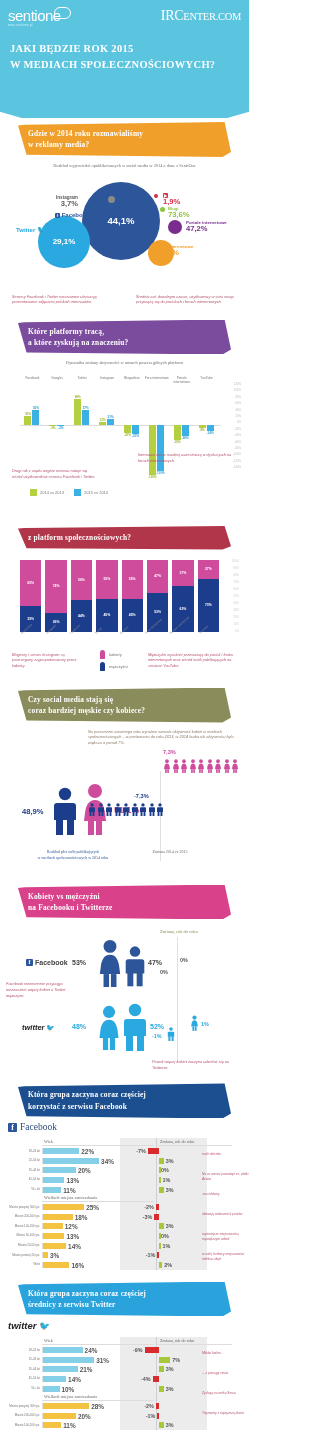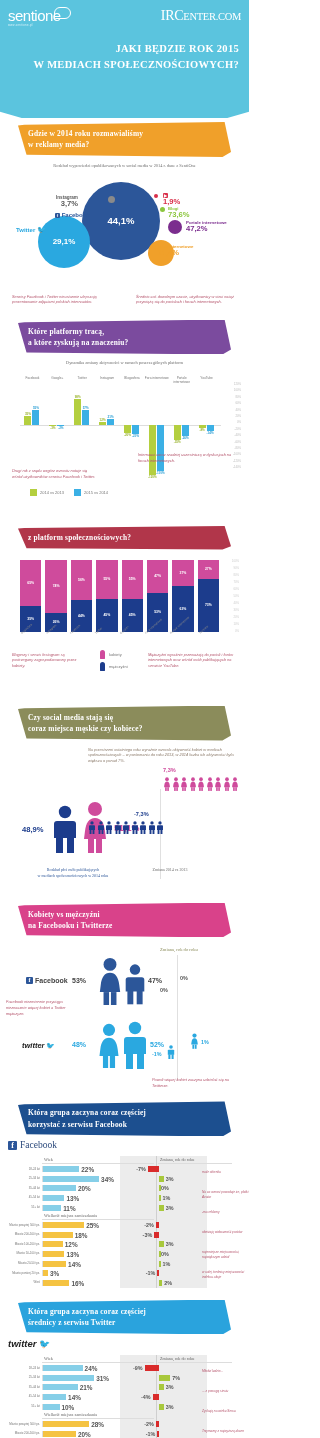--- a/index.html
+++ b/index.html
@@ -19,21 +19,21 @@
     position: relative;
     height: 118px;
   }
   .header-top { display: flex; justify-content: space-between; align-items: flex-start; padding: 0 8px; }
   .sentione-logo { color: #fff; font-size: 15px; font-weight: 300; letter-spacing: -0.5px; position: relative; line-height: 1; }
   .sentione-logo .dot { color: #ffd24d; }
   .sentione-sub { font-size: 2.6px; color: #dff4fa; letter-spacing: .4px; margin-top: 1px; }
   .cloudmark { position:absolute; right:-10px; top:-1px; width:17px; height:12px; border:1.4px solid #fff; border-radius:9px 9px 9px 2px; }
   .irc-logo { font-size: 14px; color: #fff; font-weight: 400; letter-spacing: -0.3px; font-family:"Liberation Serif", serif; }
   .irc-logo .small { font-size: 10.5px; }
-  .header-title { text-align: right; margin-top: 14px; padding: 0 10px; }
+  .header-title { text-align: left; margin-top: 14px; padding: 0 10px; }
   .header-title div { color:#fff; font-family:"Liberation Serif", serif; font-weight:bold; font-size:10.5px; letter-spacing:.3px; line-height:1.5; }
   .crowd { position:absolute; left:0; right:0; bottom:0; height:48px; overflow:hidden; }
   .crowd-wave { position:absolute; left:-6px; right:-6px; bottom:-30px; height:56px; background:#fff; clip-path: polygon(0 32%, 50% 100%, 100% 32%, 100% 100%, 0 100%); }
 
   
   .banner { position: relative; margin: 0 18px; padding: 6px 10px; text-align: left; }
   .banner .ribbon { position:absolute; inset:0; clip-path: polygon(3% 8%, 97% 0%, 100% 86%, 96% 100%, 4% 94%, 0% 10%); }
   .banner span { position: relative; color:#fff; font-family:"Liberation Serif", serif; font-weight:bold; font-size:7.4px; line-height:1.55; letter-spacing:.2px; display:block; }
   .b-orange .ribbon { background:#f0a02a; }
   .b-purple .ribbon { background:#7b4b9e; }
@@ -418,25 +418,25 @@
           </div>
         <div class="gkrow">
             <span style="display:block;width:5px;height:9px;background:#1c3c8c;border-radius:3px 3px 1px 1px;"></span>
             <span>mężczyźni</span>
           </div>
       </div>
       <div class="annot" style="left:140px;top:0;width:98px;">Mężczyźni wyraźnie przeważają do portali i forów internetowych oraz wśród osób publikujących na serwisie YouTube.</div>
     </div>
   </div>
 
-  <div style="margin-top:24px;">
+  <div style="margin-top:6px;">
     <div class="banner b-olive">
       <div class="ribbon"></div>
       <span>Czy social media stają się</span>
-      <span>coraz miejsca męskie czy kobiece?</span>
+      <span>coraz bardziej męskie czy kobiece?</span>
     </div>
 
     <div style="position:relative;height:34px;margin:4px 8px 0;">
       <div class="annot" style="left:80px;top:2px;width:150px;color:#8b7a6a;">Na przestrzeni ostatniego roku wyraźnie wzrosła aktywność kobiet w mediach społecznościowych – w porównaniu do roku 2013, w 2014 liczba ich aktywności była większa o ponad 7%.</div>
     </div>
 
     <div class="gender">
       <div class="vline"></div>
 
       <div class="person" style="left:52px;top:22px;">

